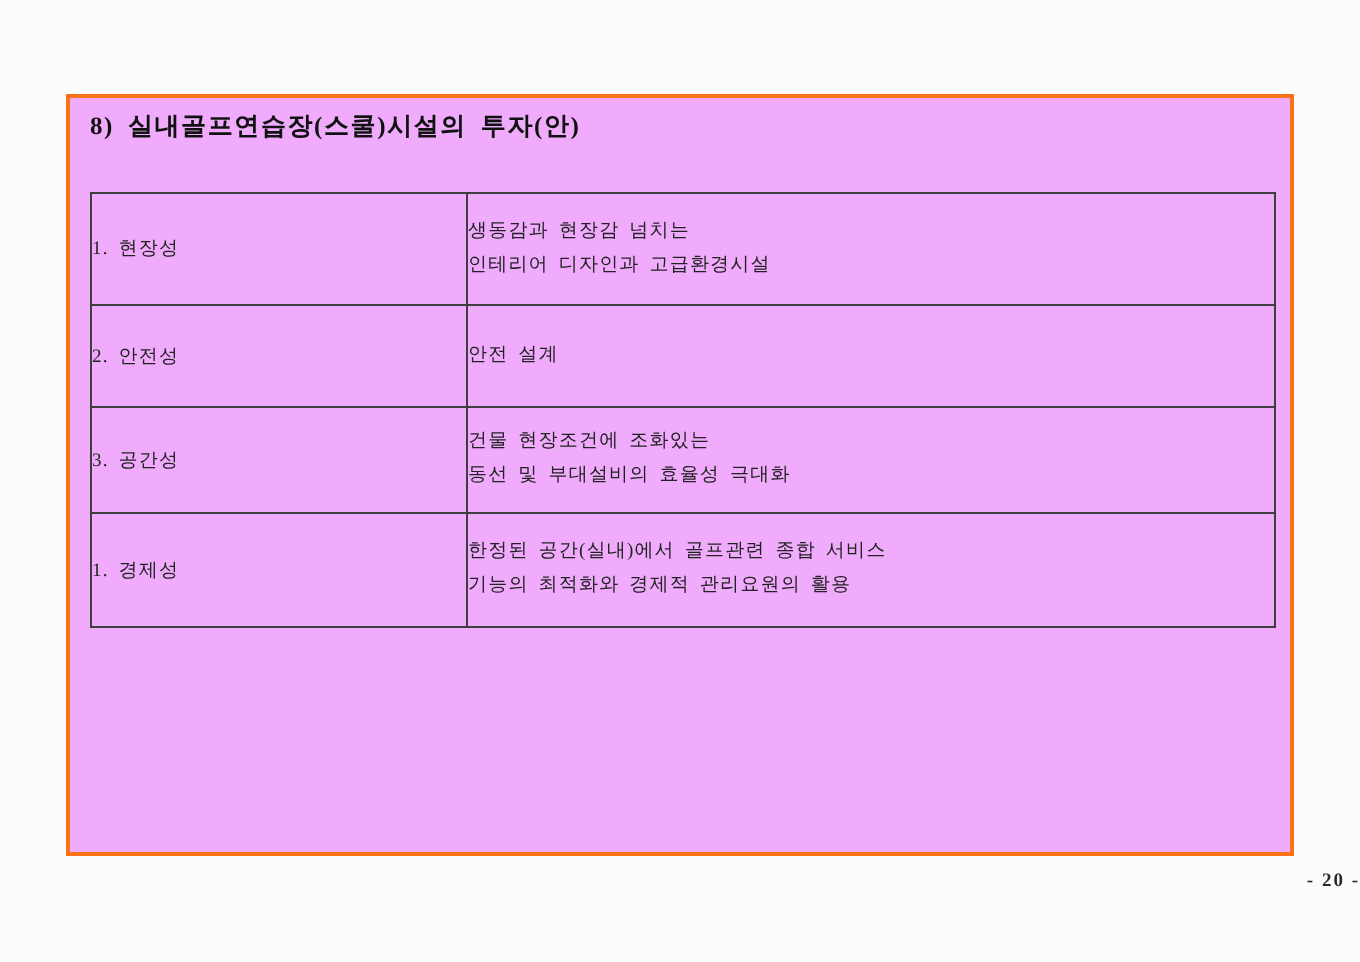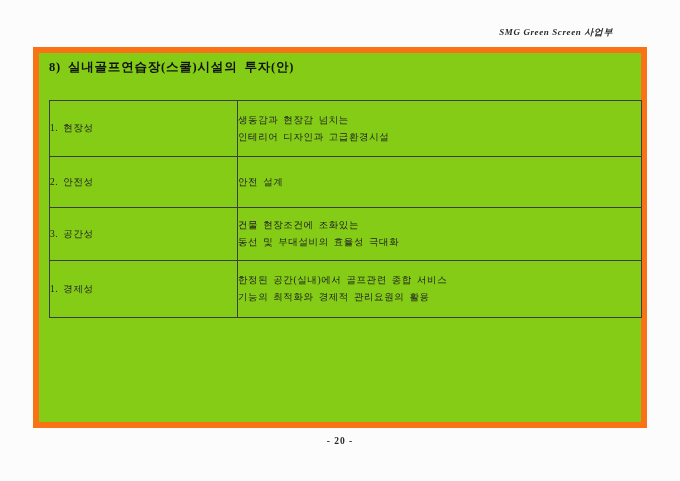--- a/index.html
+++ b/index.html
@@ -26,23 +26,23 @@
     color: #2a2a2a;
     letter-spacing: 0.6px;
     white-space: nowrap;
   }
   .outer-box {
     position: absolute;
     left: 33px;
     top: 47px;
     width: 614px;
     height: 381px;
-    border: 6px solid #f97316;
+    border: 2px solid #f97316;
     box-sizing: border-box;
-    background: #84cc16;
+    background: #f0abfc;
   }
   .section-title {
     position: absolute;
     left: 10px;
     top: 6px;
     font-size: 12.5px;
     font-weight: bold;
     letter-spacing: 0.8px;
     word-spacing: 3px;
     color: #111;
@@ -94,33 +94,32 @@
   }
   .row-1 { height: 56px; }
   .row-2 { height: 51px; margin-left: 22px; }
   .row-3 { height: 53px; }
   .row-4 { height: 57px; }
   .page-number {
     position: absolute;
     left: 0;
     top: 436px;
     width: 680px;
-    text-align: center;
+    text-align: right;
     font-size: 9.5px;
     font-weight: bold;
     letter-spacing: 1px;
     color: #2a2a2a;
   }
 </style>
 </head>
 <body>
 
 <div class="page">
 
-  <div class="doc-header">SMG Green Screen 사업부</div>
 
   <div class="outer-box">
 
     <div class="section-title">8) 실내골프연습장(스쿨)시설의 투자(안)</div>
 
 
     <table class="cond-table">
       <tbody>
           <tr class="row-1">
         <td class="c1">1. 현장성</td>

